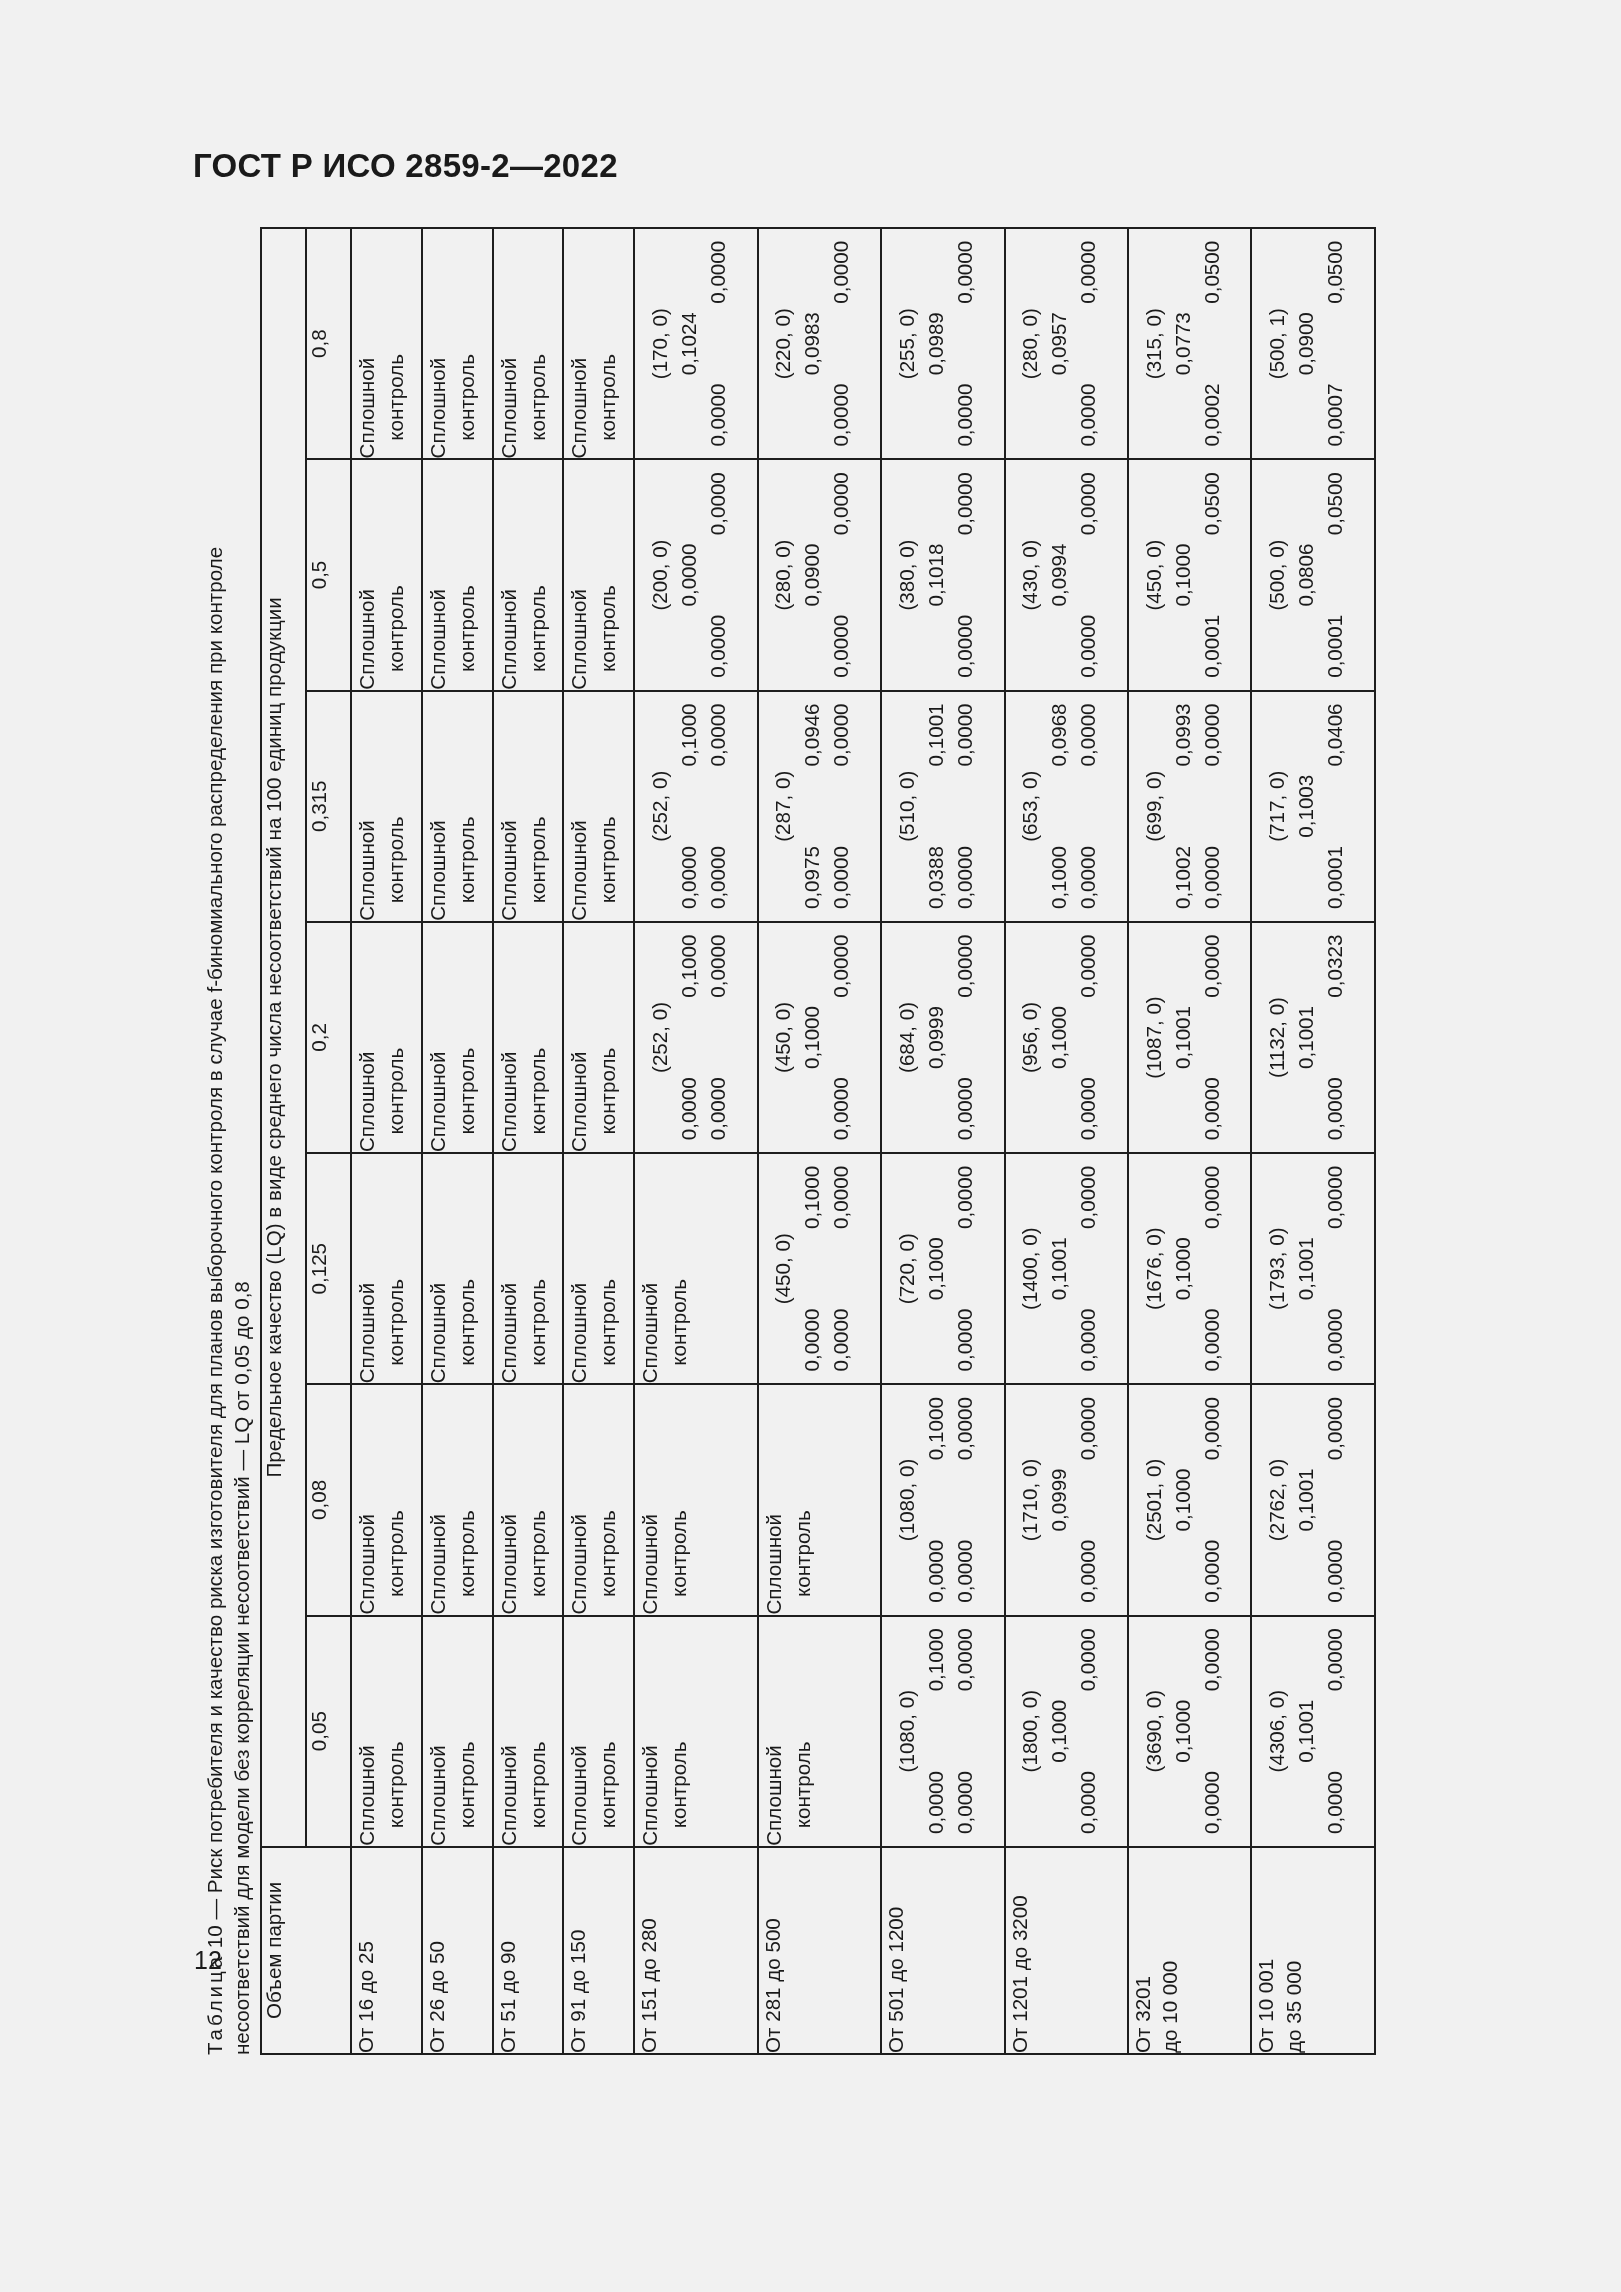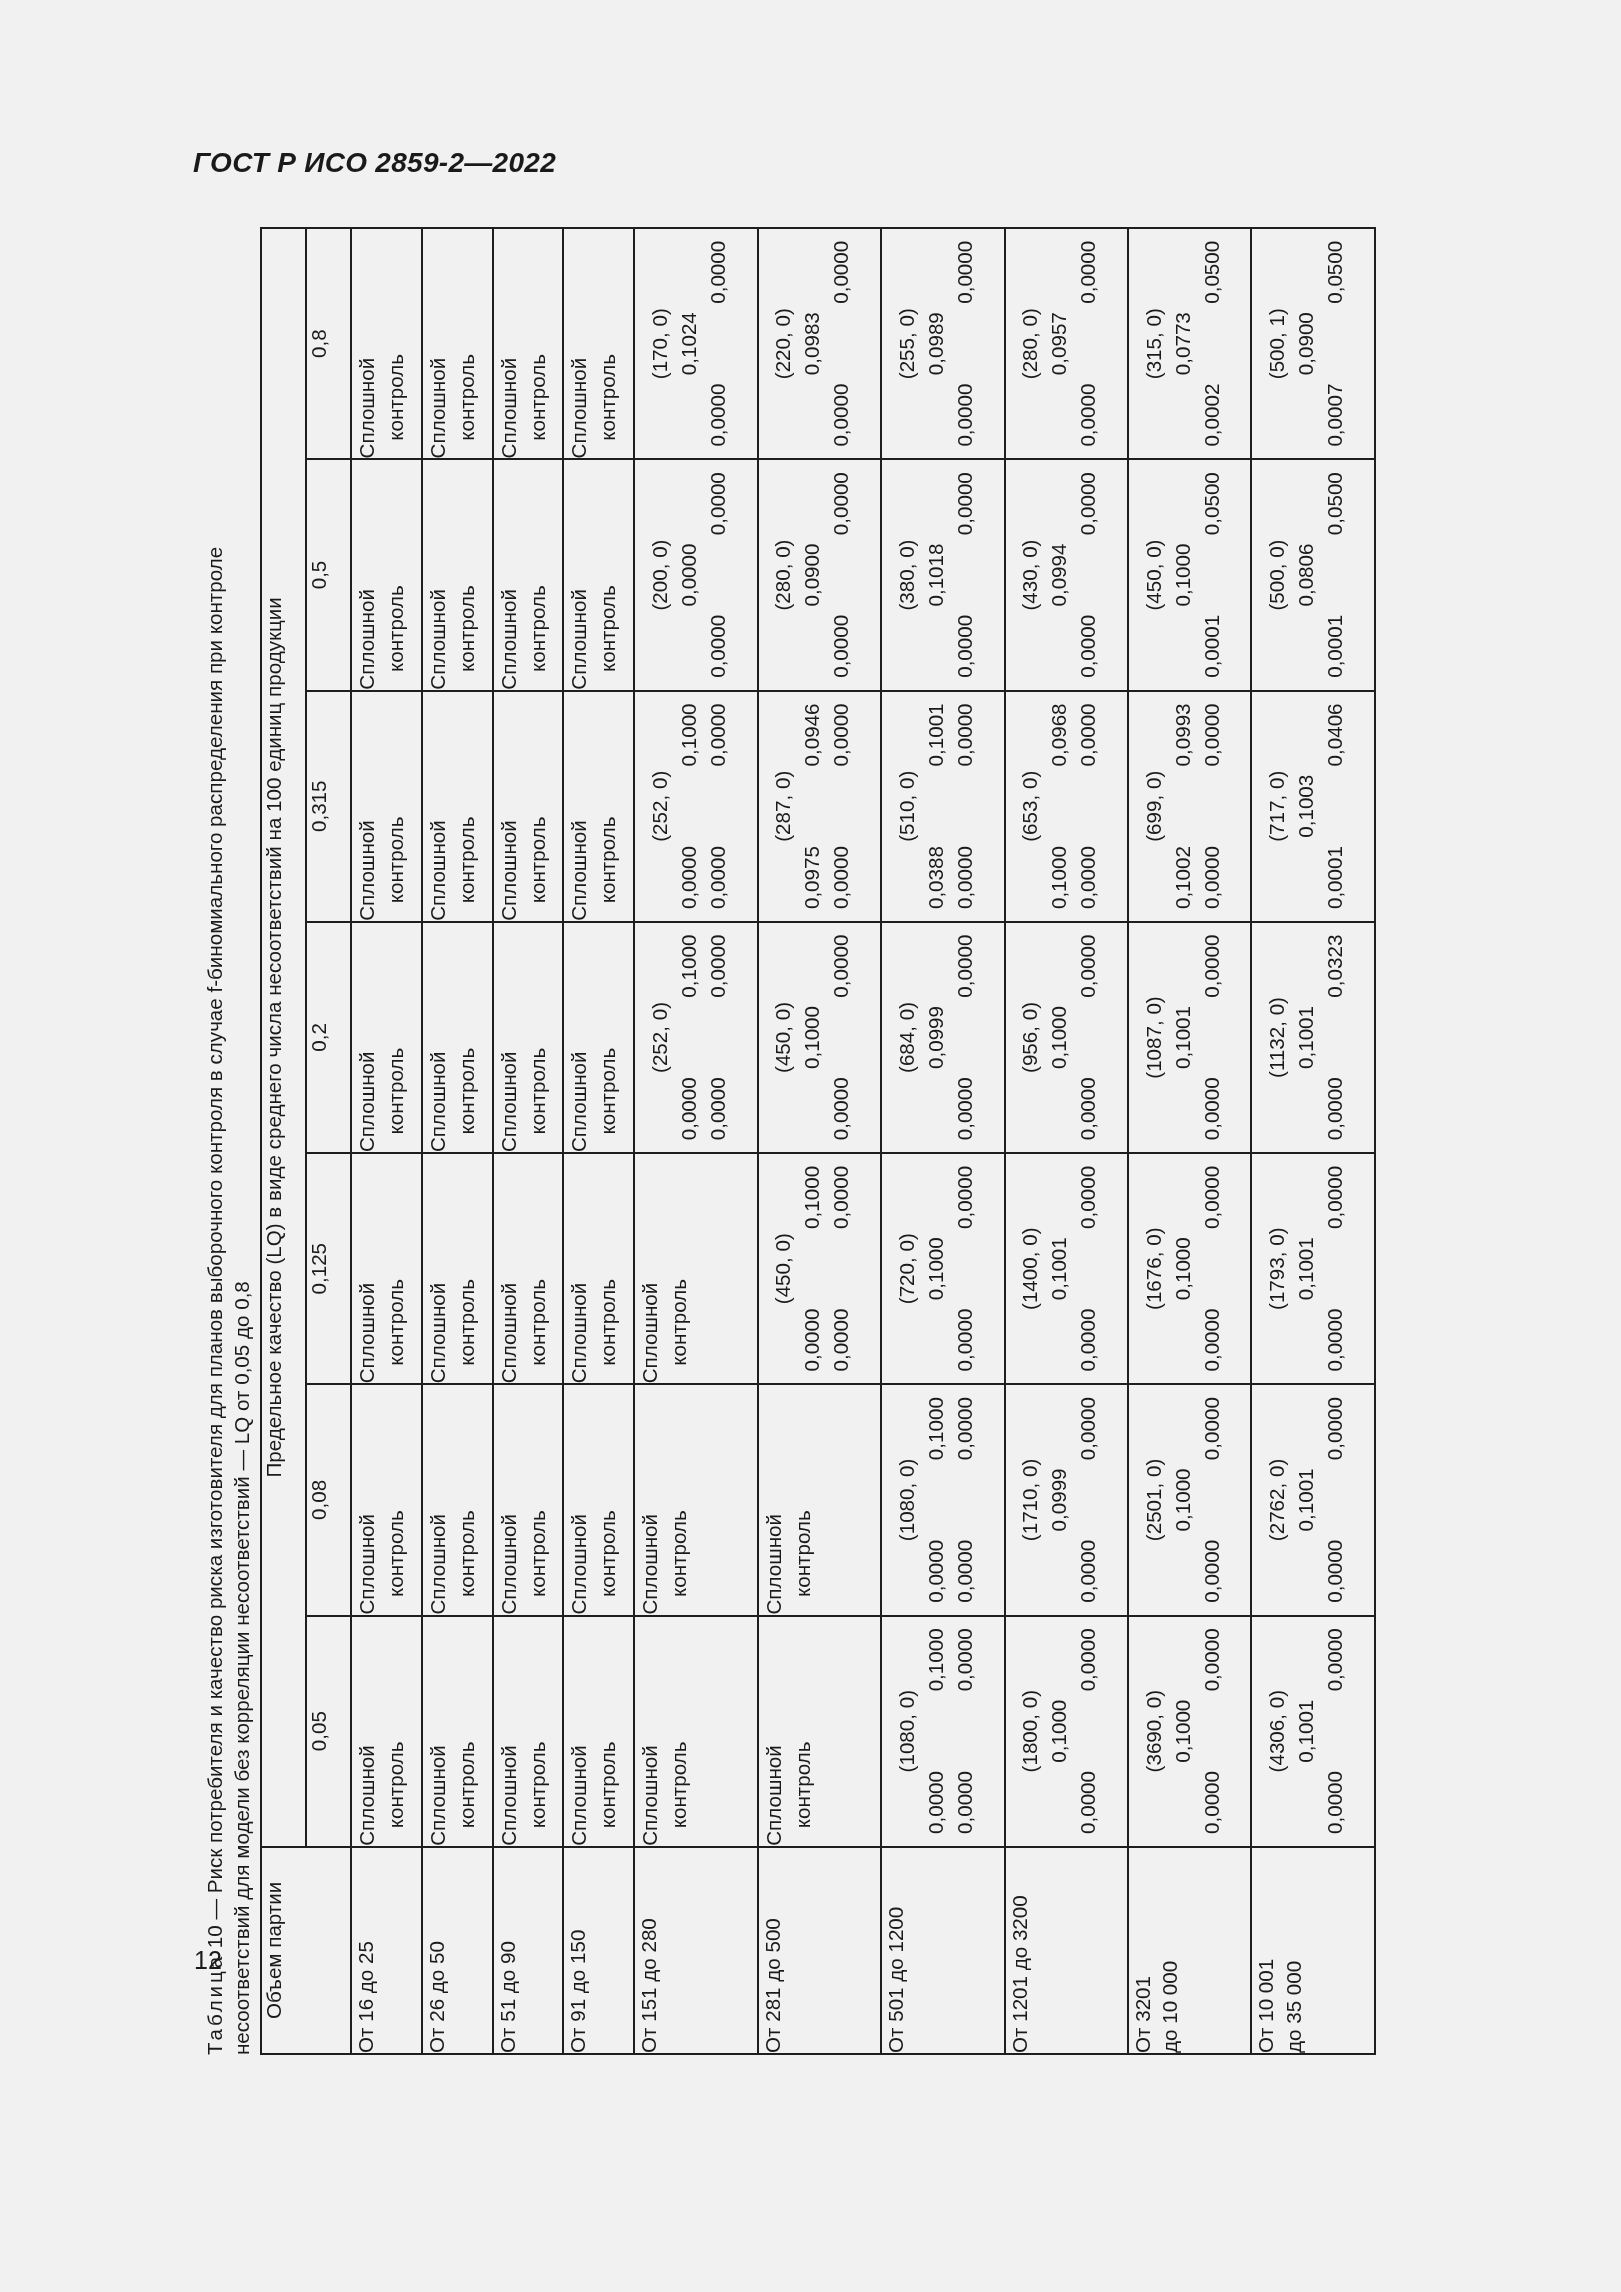--- a/index.html
+++ b/index.html
@@ -1,21 +1,21 @@
 <!DOCTYPE html>
 <html><head>
 <meta charset="utf-8">
 <style>
   html, body { margin: 0; padding: 0; }
   body {
     width: 1621px; height: 2293px; background: #f1f1f1; position: relative; overflow: hidden;
     font-family: "Liberation Sans", sans-serif; color: #1a1a1a;
   }
   .doc-header {
-    position: absolute; left: 193px; top: 147px; font-size: 28px; font-weight: bold; letter-spacing: 0.3px; font-style: italic;
+    position: absolute; left: 193px; top: 147px; font-size: 33px; font-weight: bold; letter-spacing: 0.3px;
   }
   .page-number { position: absolute; left: 194px; top: 1946px; font-size: 25px; }
 
   
   .rot {
     position: absolute; transform-origin: 0 0; transform: rotate(-90deg);
   }
   .caption {
     left: 201px; top: 2055px; width: 1828px; font-size: 20.6px; line-height: 27.4px;
   }

